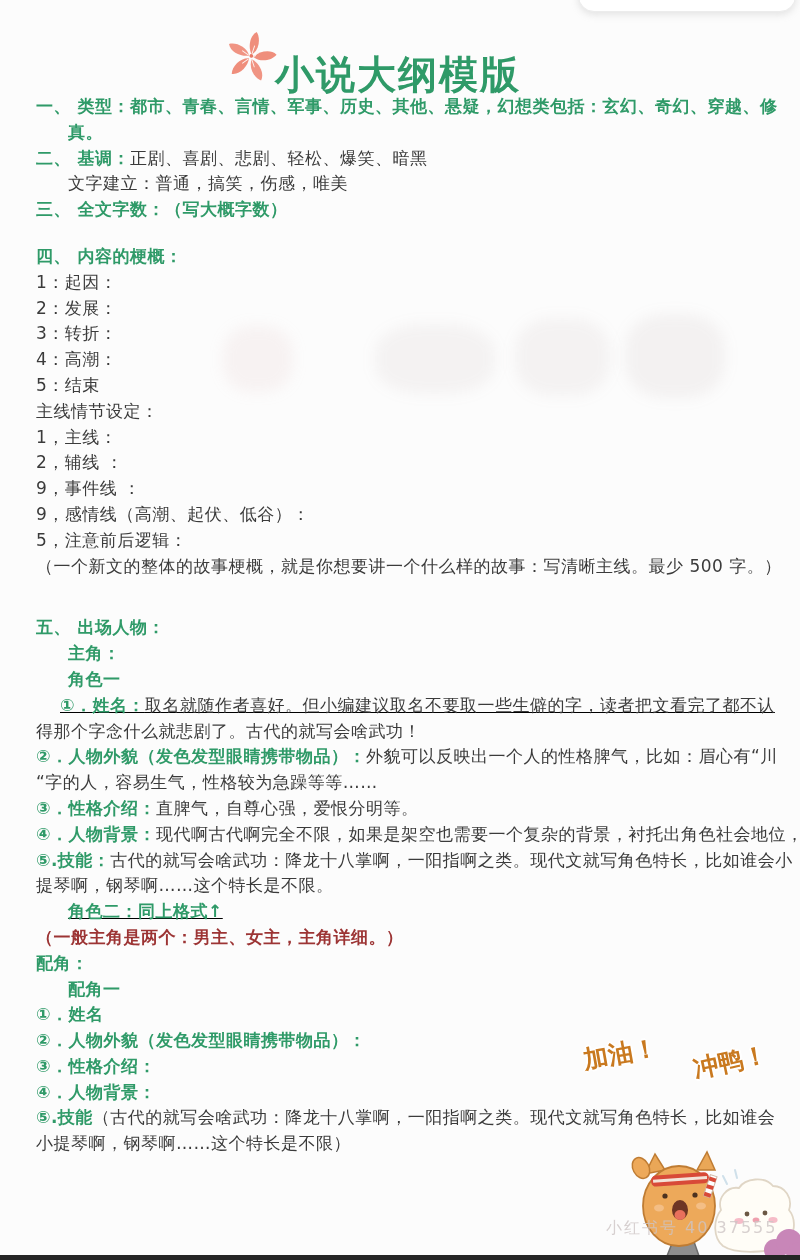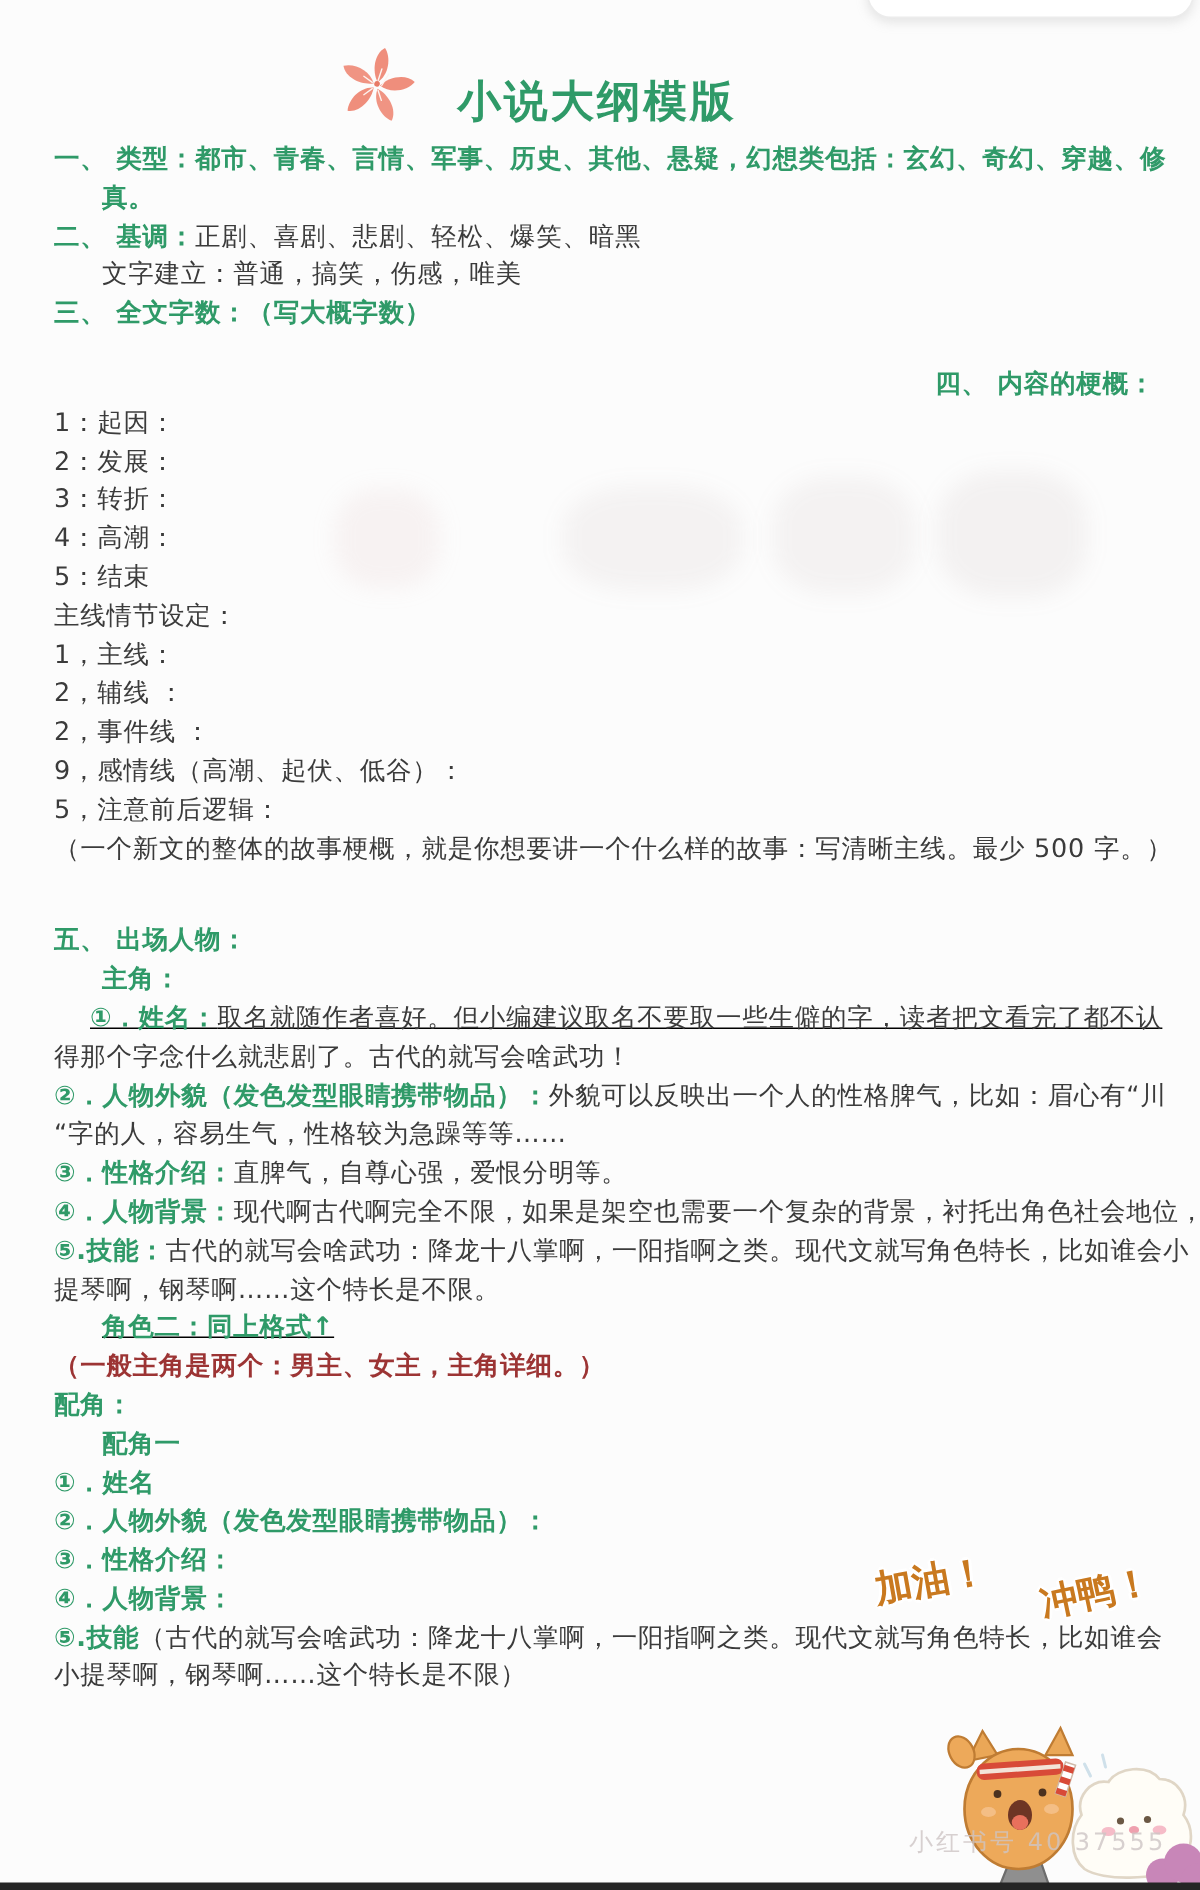--- a/index.html
+++ b/index.html
@@ -18,21 +18,21 @@
   
   .top-artifact{
     position:absolute;left:578px;top:-26px;width:218px;height:38px;
     background:#fff;border:1px solid #ececec;border-radius:16px;
     box-shadow:0 3px 7px rgba(170,170,170,.28);
   }
   
   .flower{position:absolute;left:222px;top:26px;width:58px;height:62px;}
   .page-title{
     position:absolute;left:0;right:4px;top:48px;text-align:center;
-    font-size:29px;font-weight:bold;color:var(--green);letter-spacing:2px;
+    font-size:39px;font-weight:bold;color:var(--green);letter-spacing:2px;
   }
   
   #doc{position:absolute;top:94px;left:0;right:0;padding:0 30px 0 36px;}
   .line{font-size:17px;line-height:25.8px;white-space:nowrap;letter-spacing:.5px;}
   .seg-g{color:var(--green);}
   .seg-d{color:var(--dark);}
   .seg-r{color:var(--red);}
   .bold{font-weight:bold;}
   
   .center-watermark{position:absolute;left:215px;top:300px;width:570px;height:110px;pointer-events:none;}
@@ -86,35 +86,36 @@
     </g>
   </svg>
   <div class="page-title">小说大纲模版</div>
 
   <div id="doc">
       <div class="line"><span class="seg-g bold">一、 类型：都市、青春、言情、军事、历史、其他、悬疑，幻想类包括：玄幻、奇幻、穿越、修</span></div>
       <div class="line" style="padding-left: 32px;"><span class="seg-g bold">真。</span></div>
       <div class="line"><span class="seg-g bold">二、 基调：</span><span class="seg-d">正剧、喜剧、悲剧、轻松、爆笑、暗黑</span></div>
       <div class="line" style="padding-left: 32px;"><span class="seg-d">文字建立：普通，搞笑，伤感，唯美</span></div>
       <div class="line"><span class="seg-g bold">三、 全文字数：（写大概字数）</span></div>
-      <div class="line" style="margin-top: 21px; text-align: right;"><span class="seg-g bold">四、 内容的梗概：</span></div>
+      <div class="line" style="margin-top: 21px;"><span class="seg-g bold">四、 内容的梗概：</span></div>
       <div class="line"><span class="seg-d">1：起因：</span></div>
       <div class="line"><span class="seg-d">2：发展：</span></div>
       <div class="line"><span class="seg-d">3：转折：</span></div>
       <div class="line"><span class="seg-d">4：高潮：</span></div>
       <div class="line"><span class="seg-d">5：结束</span></div>
       <div class="line"><span class="seg-d">主线情节设定：</span></div>
       <div class="line"><span class="seg-d">1，主线：</span></div>
       <div class="line"><span class="seg-d">2，辅线 ：</span></div>
-      <div class="line"><span class="seg-d">2，事件线 ：</span></div>
+      <div class="line"><span class="seg-d">9，事件线 ：</span></div>
       <div class="line"><span class="seg-d">9，感情线（高潮、起伏、低谷）：</span></div>
       <div class="line"><span class="seg-d">5，注意前后逻辑：</span></div>
       <div class="line"><span class="seg-d">（一个新文的整体的故事梗概，就是你想要讲一个什么样的故事：写清晰主线。最少 500 字。）</span></div>
       <div class="line" style="margin-top: 36px;"><span class="seg-g bold">五、 出场人物：</span></div>
       <div class="line" style="padding-left: 32px;"><span class="seg-g bold">主角：</span></div>
+      <div class="line" style="padding-left: 32px;"><span class="seg-g bold">角色一</span></div>
       <div class="line" style="padding-left: 24px; text-decoration: underline;"><span class="seg-g bold">①．姓名：</span><span class="seg-d">取名就随作者喜好。但小编建议取名不要取一些生僻的字，读者把文看完了都不认</span></div>
       <div class="line"><span class="seg-d">得那个字念什么就悲剧了。古代的就写会啥武功！</span></div>
       <div class="line"><span class="seg-g bold">②．人物外貌（发色发型眼睛携带物品）：</span><span class="seg-d">外貌可以反映出一个人的性格脾气，比如：眉心有“川</span></div>
       <div class="line"><span class="seg-d">“字的人，容易生气，性格较为急躁等等……</span></div>
       <div class="line"><span class="seg-g bold">③．性格介绍：</span><span class="seg-d">直脾气，自尊心强，爱恨分明等。</span></div>
       <div class="line"><span class="seg-g bold">④．人物背景：</span><span class="seg-d">现代啊古代啊完全不限，如果是架空也需要一个复杂的背景，衬托出角色社会地位，</span></div>
       <div class="line"><span class="seg-g bold">⑤.技能：</span><span class="seg-d">古代的就写会啥武功：降龙十八掌啊，一阳指啊之类。现代文就写角色特长，比如谁会小</span></div>
       <div class="line"><span class="seg-d">提琴啊，钢琴啊……这个特长是不限。</span></div>
       <div class="line" style="padding-left: 32px; text-decoration: underline;"><span class="seg-g bold">角色二：同上格式↑</span></div>
       <div class="line"><span class="seg-r bold">（一般主角是两个：男主、女主，主角详细。）</span></div>

